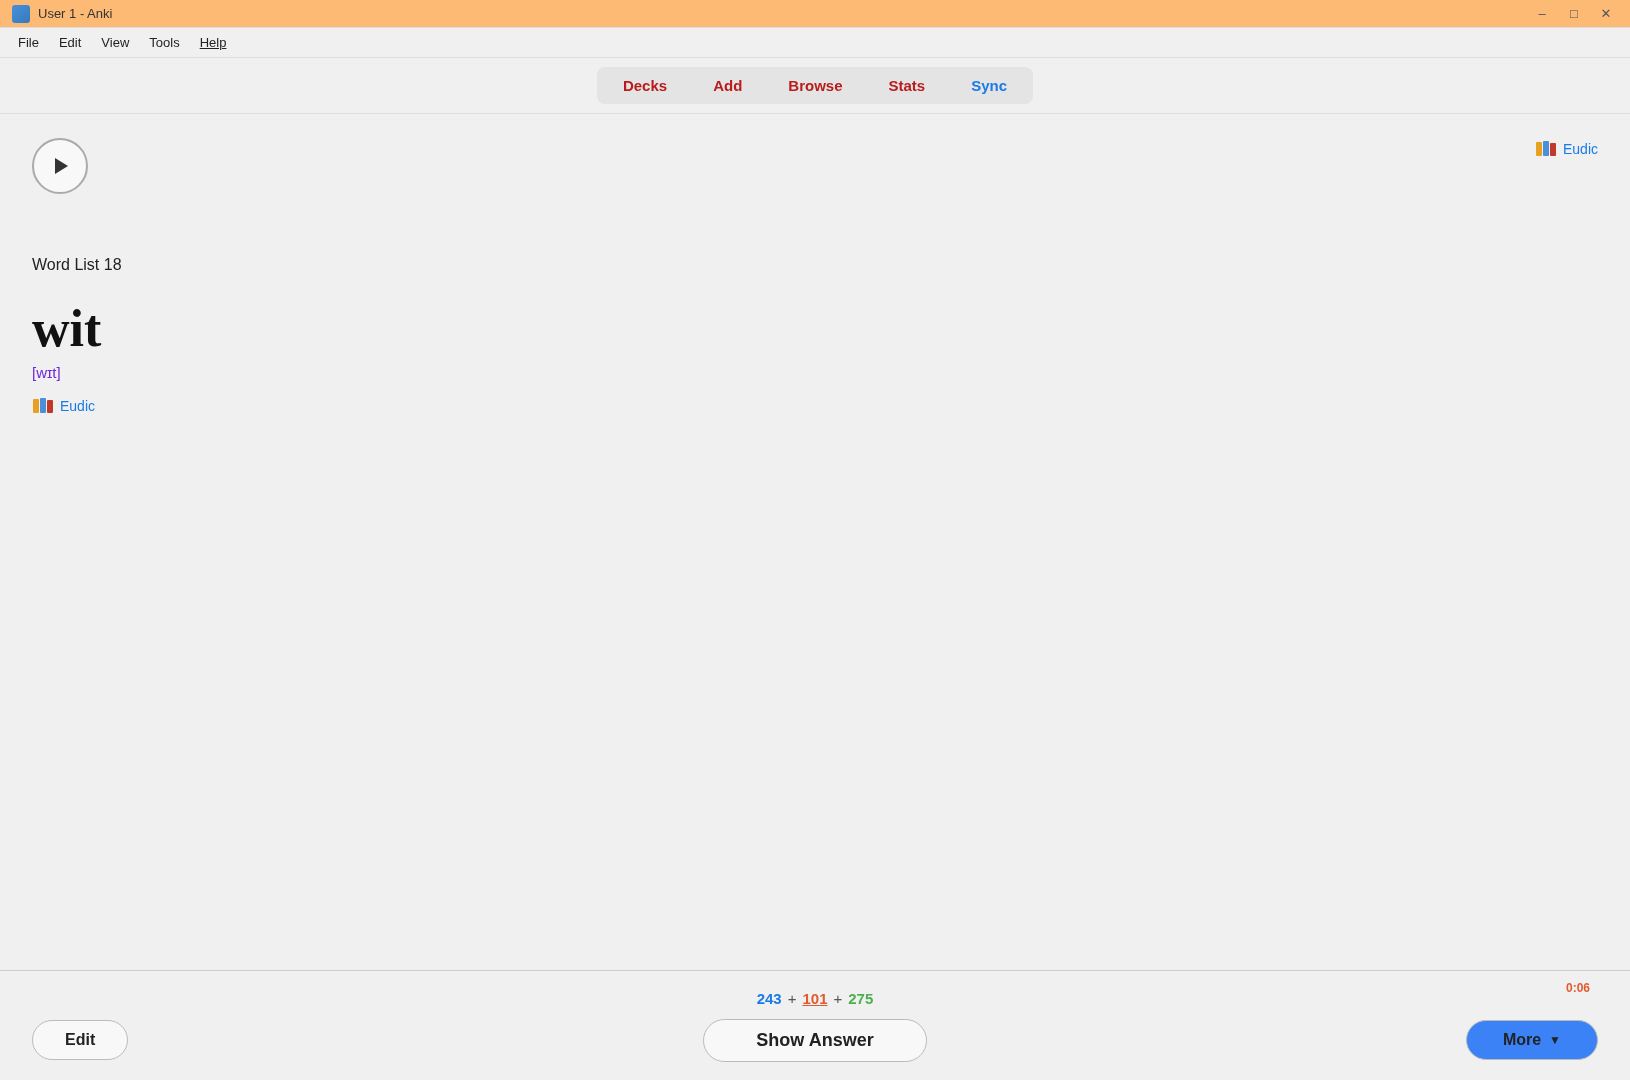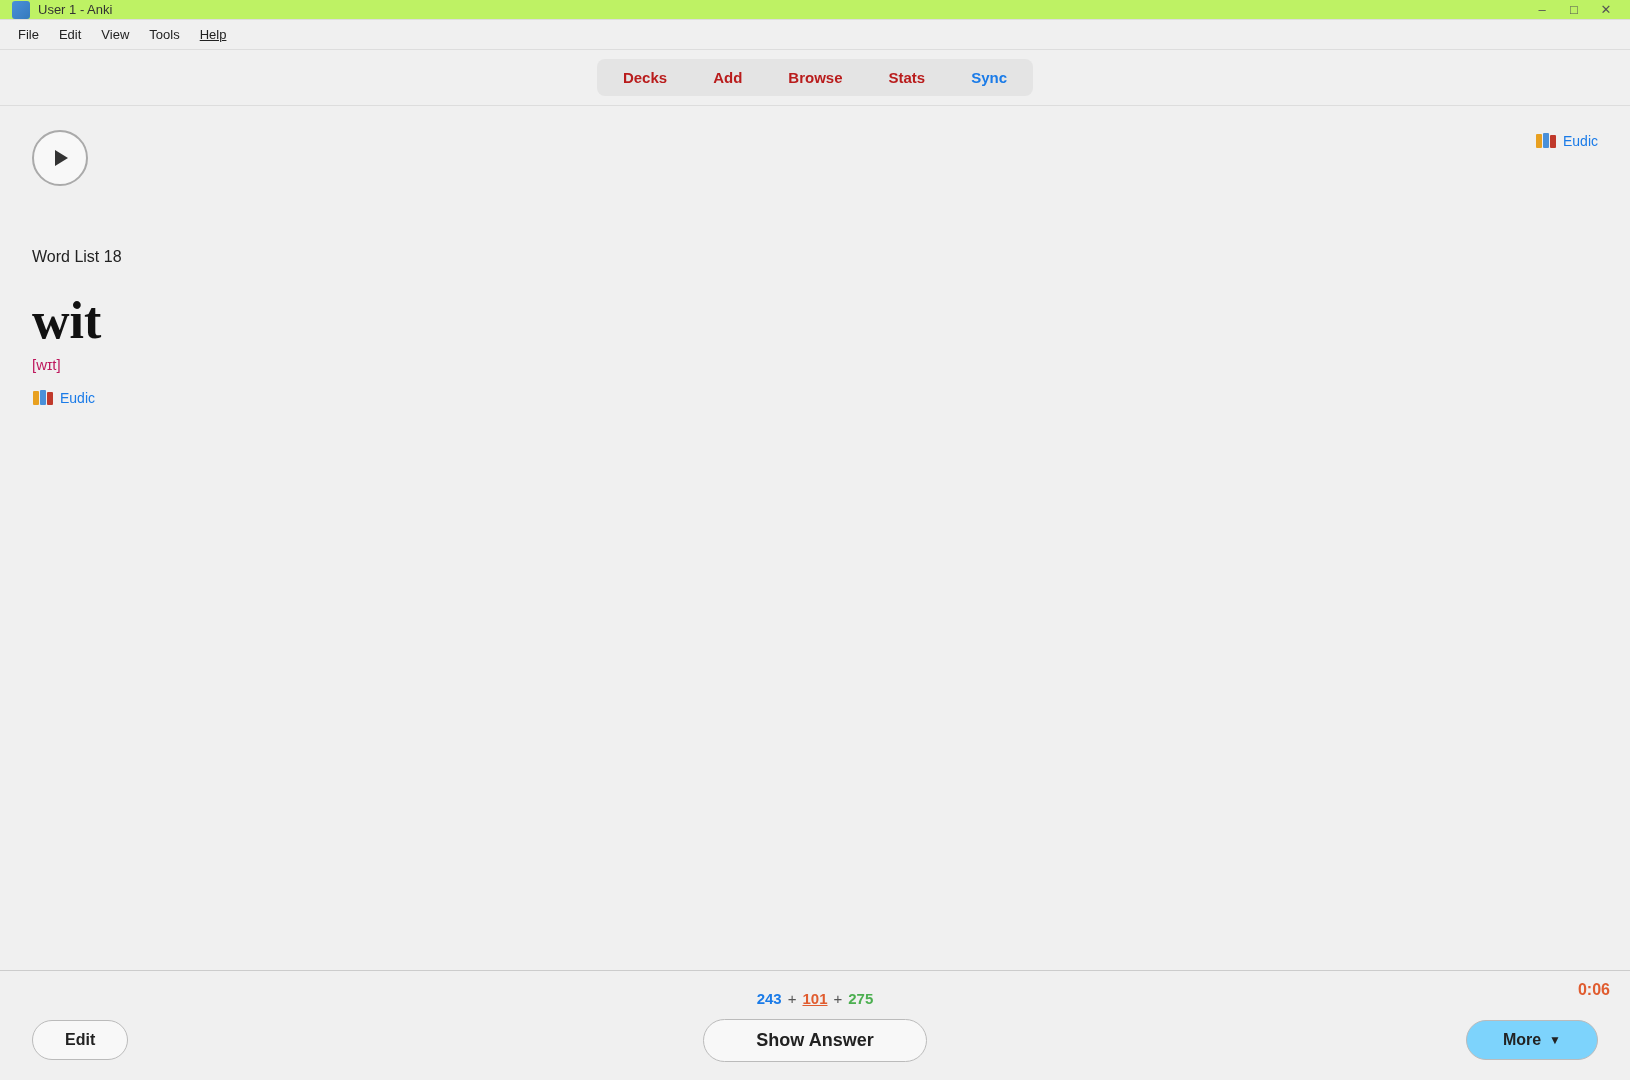--- a/index.html
+++ b/index.html
@@ -9,22 +9,22 @@
       background: #f0f0f0;
       width: 1630px;
       height: 1080px;
       overflow: hidden;
       display: flex;
       flex-direction: column;
     }
 
     
     .title-bar {
-      background: #bef264;
-      height: 20px;
+      background: #fdba74;
+      height: 28px;
       display: flex;
       align-items: center;
       padding: 0 12px;
       border-bottom: 1px solid #ddd;
       flex-shrink: 0;
     }
     .title-bar-icon {
       width: 18px;
       height: 18px;
       margin-right: 8px;
@@ -165,21 +165,21 @@
       margin-top: 17px;
     }
     .word-main {
       font-size: 52px;
       font-weight: 800;
       color: #111;
       font-family: Georgia, serif;
     }
     .word-phonetic {
       font-size: 15px;
-      color: #be185d;
+      color: #6d28d9;
       margin-top: 6px;
     }
 
     
     .sentence-box {
       border: 1px solid #ccc;
       border-radius: 4px;
       background: #fff;
       padding: 16px 18px;
       margin-top: 22px;
@@ -256,35 +256,35 @@
       color: #222;
       cursor: pointer;
     }
 
     .btn-more {
       position: absolute;
       right: 0;
       padding: 10px 36px;
       border: 1px solid #bbb;
       border-radius: 24px;
-      background: #7dd3fc;
+      background: #3b82f6;
       font-size: 16px;
       font-weight: 600;
       color: #222;
       cursor: pointer;
       display: flex;
       align-items: center;
       gap: 8px;
     }
 
     .timer-display {
       position: absolute;
-      right: 20px;
+      right: 40px;
       top: 10px;
-      font-size: 16px;
+      font-size: 12px;
       color: #e05c2f;
       font-weight: 600;
     }
   </style>
 </head>
 <body>
 
 <div class="title-bar">
   <div class="title-bar-icon"></div>
   <span class="title-bar-text">User 1 - Anki</span>

